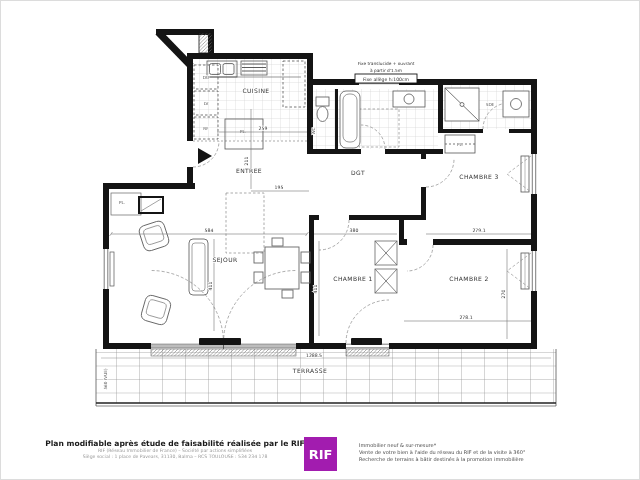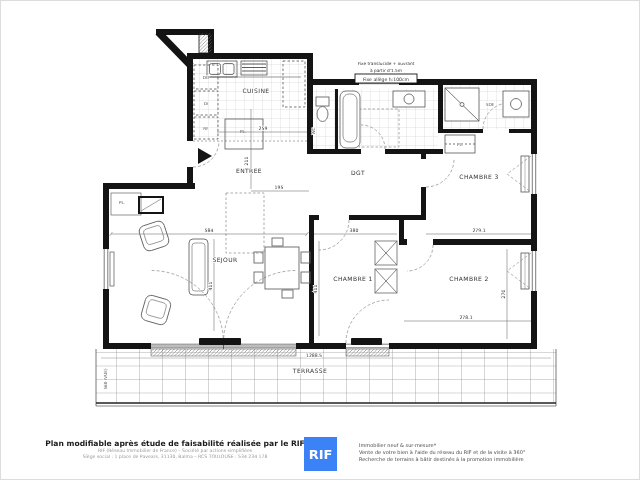--- a/index.html
+++ b/index.html
@@ -254,21 +254,21 @@
   </g>
 </svg>
 
 
 <div class="footer">
   <div class="f-left">
     <div class="f-title">Plan modifiable après étude de faisabilité réalisée par le RIF</div>
     <div class="f-sub">RIF (Réseau Immobilier de France) – Société par actions simplifiées</div>
     <div class="f-sub">Siège social : 1 place de Pavears, 31130, Balma – RCS TOULOUSE : 534 234 178</div>
   </div>
-  <div class="f-logo" id="rif-logo" style="background: #3b82f6; color: rgb(255, 255, 255);">
+  <div class="f-logo" id="rif-logo" style="background: #a21caf; color: rgb(255, 255, 255);">
     <span>RIF</span>
   </div>
   <div class="f-right">
     <div>Immobilier neuf &amp; sur-mesure*</div>
     <div>Vente de votre bien à l'aide du réseau du RIF et de la visite à 360°</div>
     <div>Recherche de terrains à bâtir destinés à la promotion immobilière</div>
   </div>
 </div>
 
 </div>

